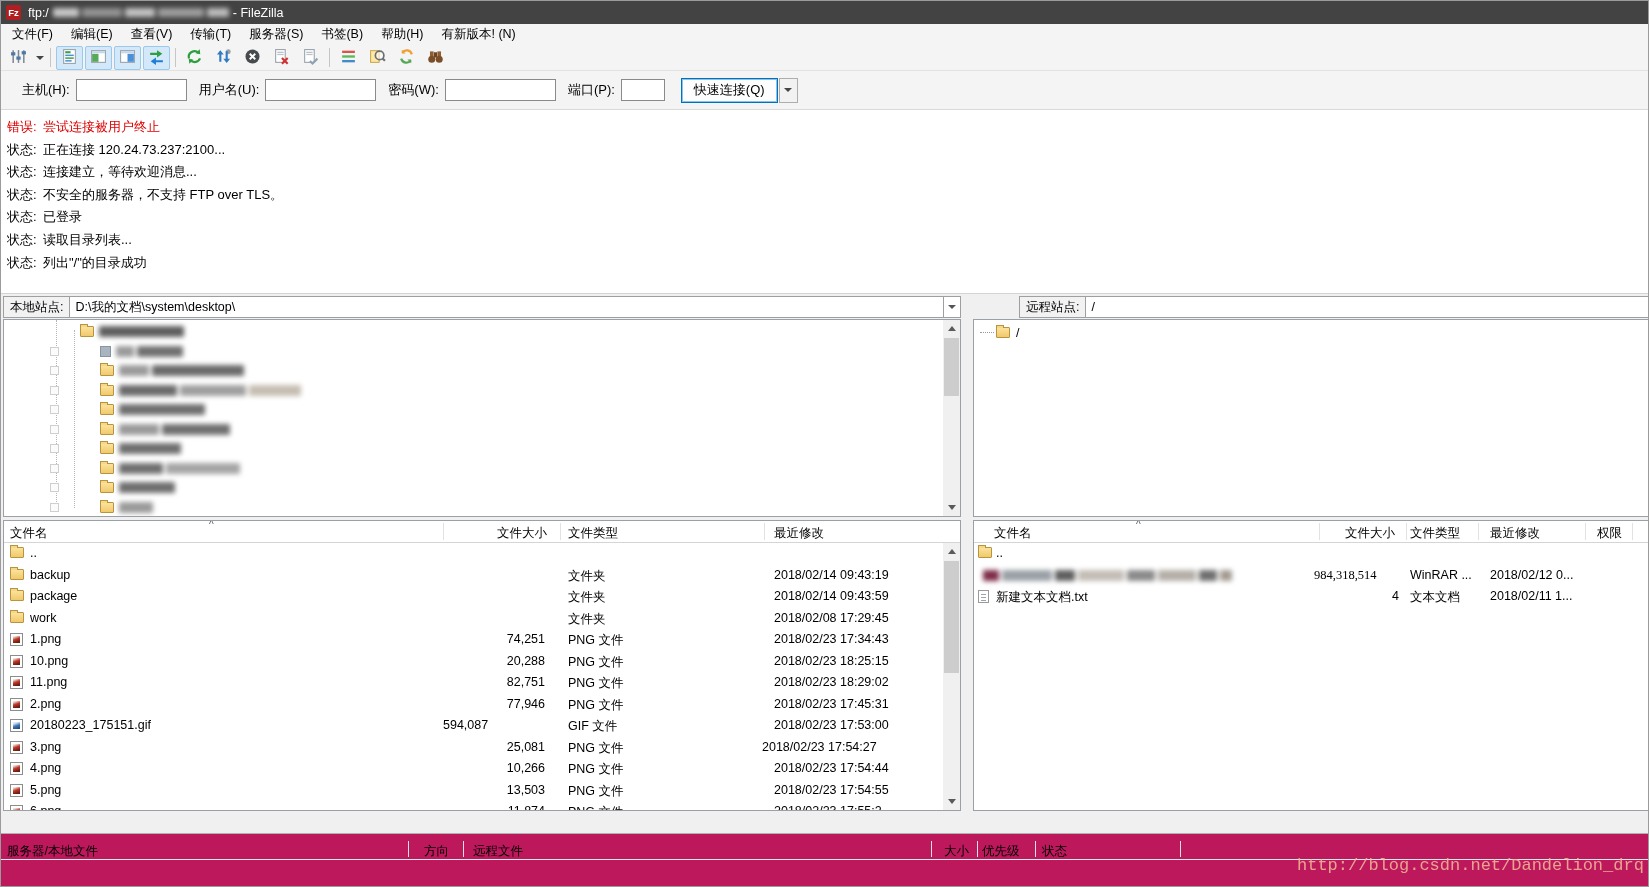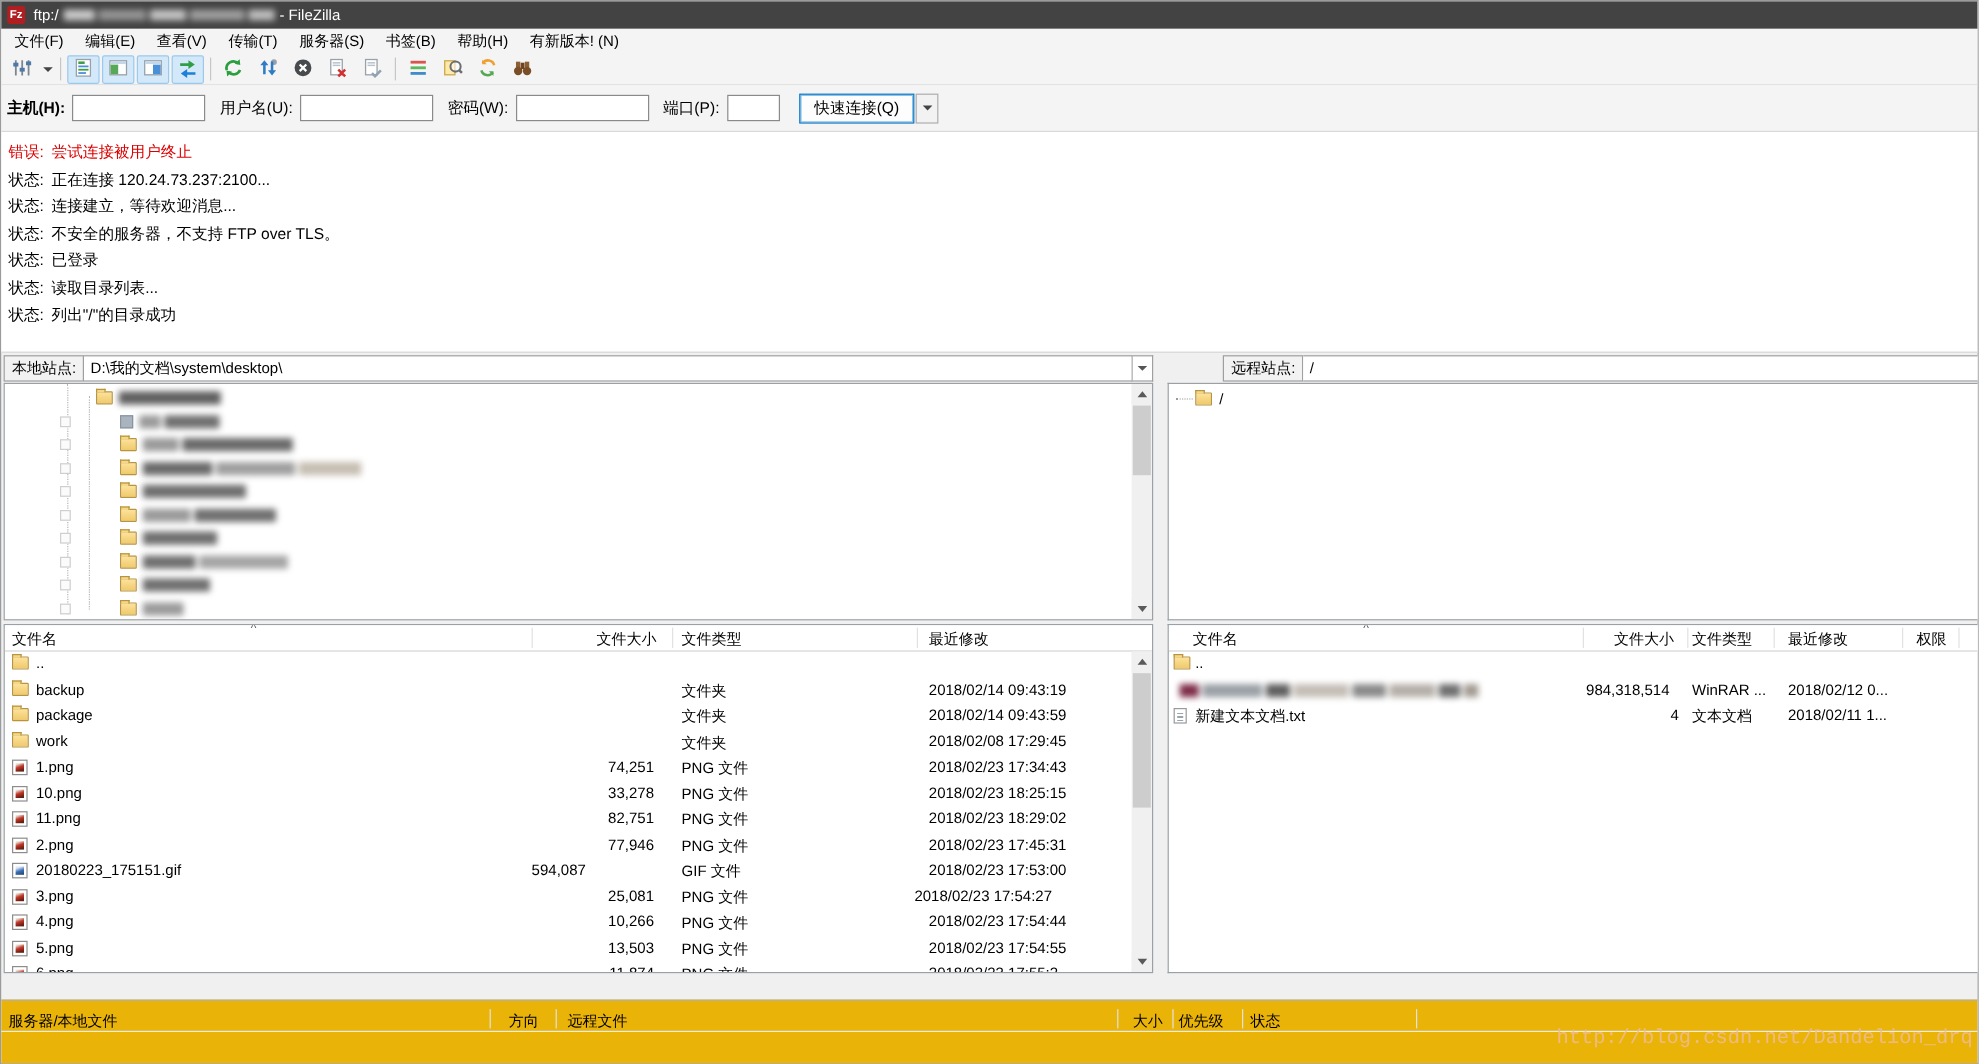--- a/index.html
+++ b/index.html
@@ -30,21 +30,21 @@
   .tbtn.pressed{background:#d3e8f8;border-color:#9bc9ec;}
   .tdrop{width:13px;height:24px;display:flex;align-items:center;justify-content:center;}
   .tsep{width:1px;height:19px;background:#c6c6c6;margin:0 4px;}
   .caret-down{width:0;height:0;border-left:4px solid transparent;border-right:4px solid transparent;
               border-top:4px solid #444;}
 
   
   .quickbar{left:0;top:70px;width:100%;height:39px;background:#f4f4f4;display:flex;
             align-items:center;border-bottom:1px solid #d9d9d9;font-size:13px;}
   .qlabel{margin-left:12px;margin-right:6px;white-space:nowrap;}
-  .qlabel:first-child{margin-left:5px;font-weight:bold;}
+  .qlabel:first-child{margin-left:21px;}
   .qinput{width:111px;height:22px;border:1px solid #8a8a8a;background:#fff;padding:0 4px;
           font-size:12.5px;outline:none;}
   .qinput.port{width:44px;}
   .qbtn{margin-left:16px;height:25px;padding:0 12px;background:#fdfdfd;border:1px solid #0070c0;
         box-shadow:0 0 0 1px #8bc2ea inset;font-size:13px;display:flex;align-items:center;}
   .qbtn-drop{margin-left:1px;width:19px;height:25px;background:#f2f2f2;border:1px solid #adadad;
              display:flex;align-items:center;justify-content:center;}
 
   
   .logarea{left:0;top:109px;width:100%;height:184px;background:#fff;border-bottom:1px solid #d4d4d4;
@@ -116,21 +116,21 @@
           border-top:5px solid #5a5a5a;}
   .sbthumb{position:absolute;left:1px;width:15px;background:#cdcdcd;}
 
   
   .statusstrip{left:0;top:810px;width:100%;height:22px;background:#f0f0f0;
                border-top:1px solid #c9c9c9;border-bottom:1px solid #c9c9c9;}
   .statusstrip .stext{position:absolute;top:4px;white-space:nowrap;}
   .statusstrip .sdiv{position:absolute;left:966px;top:0;bottom:0;width:1px;background:#c9c9c9;}
 
   
-  .queue{left:0;top:832px;width:100%;height:55px;background:#eab308;border-top:1px solid #b0b0b0;}
+  .queue{left:0;top:832px;width:100%;height:55px;background:#be185d;border-top:1px solid #b0b0b0;}
   .qhead{position:absolute;left:0;top:5px;right:0;height:21px;border-bottom:1px solid #ececec;}
   .qhead .hcell{position:absolute;top:4px;white-space:nowrap;}
   .qhead .hsep{position:absolute;top:2px;bottom:2px;width:1px;background:#e2e2e2;}
 
   .watermark{left:1296px;top:855px;font-family:Liberation Mono, monospace;
              font-size:17px;letter-spacing:0px;opacity:.85;}
 </style>
 </head>
 <body>
 
@@ -479,21 +479,21 @@
         <div class="frow">
           <span class="icon fi-image" style="left: 6px;"></span>
           <span class="cell" style="left: 26px;">1.png</span>
           <span class="cell" style="left: 439px; width: 102px; text-align: right;">74,251</span>
           <span class="cell" style="left: 564px;">PNG 文件</span>
           <span class="cell" style="left: 770px;">2018/02/23 17:34:43</span>
         </div>
         <div class="frow">
           <span class="icon fi-image" style="left: 6px;"></span>
           <span class="cell" style="left: 26px;">10.png</span>
-          <span class="cell" style="left: 439px; width: 102px; text-align: right;">33,278</span>
+          <span class="cell" style="left: 439px; width: 102px; text-align: right;">20,288</span>
           <span class="cell" style="left: 564px;">PNG 文件</span>
           <span class="cell" style="left: 770px;">2018/02/23 18:25:15</span>
         </div>
         <div class="frow">
           <span class="icon fi-image" style="left: 6px;"></span>
           <span class="cell" style="left: 26px;">11.png</span>
           <span class="cell" style="left: 439px; width: 102px; text-align: right;">82,751</span>
           <span class="cell" style="left: 564px;">PNG 文件</span>
           <span class="cell" style="left: 770px;">2018/02/23 18:29:02</span>
         </div>
@@ -578,21 +578,21 @@
           <span class="blursegs" style="position: absolute; left: 4px; top: 5px;">
             <i style="width: 16px; background: rgb(126, 45, 73);"></i>
             <i style="width: 50px; background: rgb(154, 160, 166);"></i>
             <i style="width: 20px; background: rgb(95, 95, 95);"></i>
             <i style="width: 46px; background: rgb(195, 189, 181);"></i>
             <i style="width: 28px; background: rgb(138, 138, 138);"></i>
             <i style="width: 38px; background: rgb(181, 175, 168);"></i>
             <i style="width: 18px; background: rgb(111, 111, 111);"></i>
             <i style="width: 12px; background: rgb(163, 155, 146);"></i>
           </span>
-          <span class="cell" style="left: 340px; width: 85px; text-align: center;">984,318,514</span>
+          <span class="cell" style="left: 340px; width: 85px; text-align: left; font-family: Liberation Serif, serif;">984,318,514</span>
           <span class="cell" style="left: 436px;">WinRAR ...</span>
           <span class="cell" style="left: 516px;">2018/02/12 0...</span>
         </div>
         <div class="frow">
           <span class="icon fi-doc" style="left: 4px;"></span>
           <span class="cell" style="left: 22px;">新建文本文档.txt</span>
           <span class="cell" style="left: 340px; width: 85px; text-align: right;">4</span>
           <span class="cell" style="left: 436px;">文本文档</span>
           <span class="cell" style="left: 516px;">2018/02/11 1...</span>
         </div>

